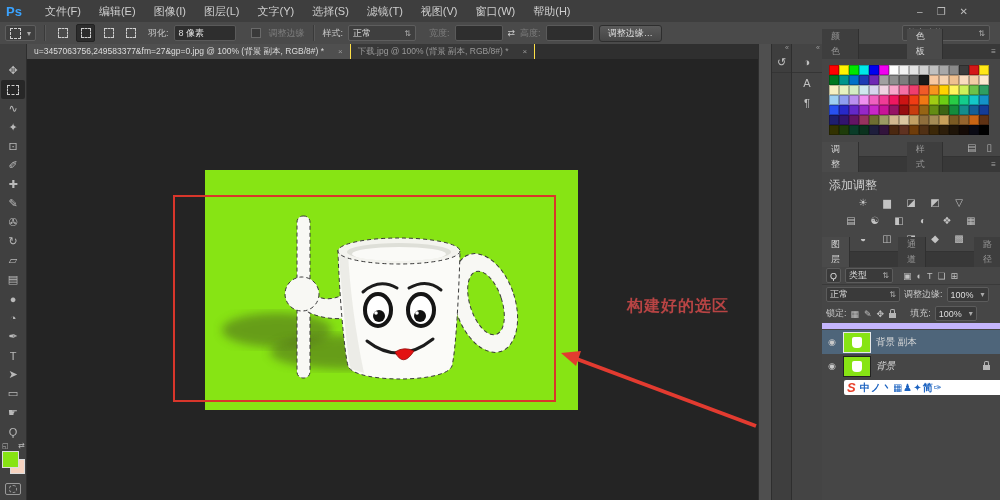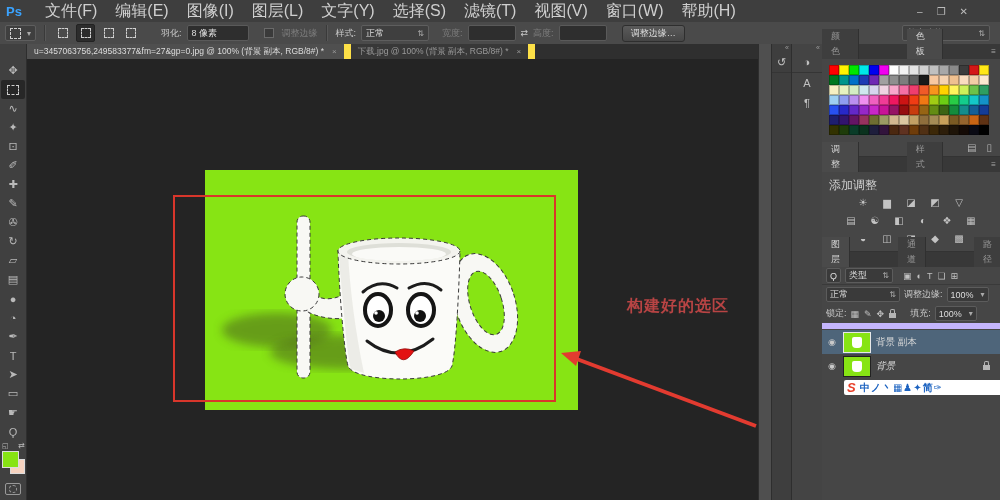--- a/index.html
+++ b/index.html
@@ -3,21 +3,21 @@
 <meta charset="utf-8">
 <style>
   html,body{margin:0;padding:0;background:#2a2a2a;}
   #app{position:relative;width:1000px;height:500px;overflow:hidden;
        font-family:"Liberation Sans","DejaVu Sans",sans-serif;font-size:10px;color:#c8c8c8;
        background:#3c3c3c;user-select:none;}
   
   #menubar{position:absolute;left:0;top:0;width:1000px;height:22px;background:#3e3e3e;
            border-bottom:1px solid #2b2b2b;display:flex;align-items:center;}
   #ps-logo{color:#3aa3ff;font-weight:bold;font-size:13px;margin:0 14px 0 6px;}
-  .menu-item{padding:0 9px;line-height:22px;color:#cfcfcf;font-size:16px;cursor:default;}
+  .menu-item{padding:0 9px;line-height:22px;color:#cfcfcf;font-size:11px;cursor:default;}
   #win-controls{margin-left:auto;display:flex;gap:14px;margin-right:32px;color:#bbb;font-size:10px;}
   #win-controls span{cursor:default;}
   
   #optionsbar{position:absolute;left:0;top:22px;width:1000px;height:22px;background:#4a4a4a;
               border-bottom:1px solid #303030;display:flex;align-items:center;gap:5px;font-size:9px;}
   .obox{background:#2e2e2e;border:1px solid #5a5a5a;border-radius:2px;height:14px;display:flex;
         align-items:center;padding:0 4px;color:#ddd;}
   .oselect{background:#3f3f3f;border:1px solid #5e5e5e;border-radius:2px;height:14px;display:flex;
            align-items:center;padding:0 4px;gap:6px;color:#ddd;}
   .osep{width:1px;height:16px;background:#3a3a3a;border-right:1px solid #585858;margin:0 3px;}
@@ -42,22 +42,22 @@
   #fgbg{position:relative;width:24px;height:30px;margin-top:4px;}
   #fg{position:absolute;left:1px;top:6px;width:15px;height:15px;border:1px solid #dcdcdc;z-index:2;}
   #bg{position:absolute;left:9px;top:14px;width:13px;height:13px;border:1px solid #dcdcdc;}
   #minireset{position:absolute;left:1px;top:-3px;font-size:7px;color:#bbb;}
   #swapicon{position:absolute;right:0;top:-4px;font-size:8px;color:#bbb;}
   #quickmask{width:14px;height:10px;border:1px solid #999;border-radius:2px;margin-top:8px;
              display:flex;align-items:center;justify-content:center;}
   #quickmask i{width:6px;height:6px;border:1px dashed #999;border-radius:50%;}
   
   #tabbar{position:absolute;left:27px;top:0;width:731px;height:15px;background:#2f2f2f;display:flex;}
-  .doc-tab{display:flex;align-items:center;gap:8px;padding:0 7px;font-size:8.5px;background:#383838;
-           color:#9a9a9a;border-right:7px solid #fde047;white-space:nowrap;text-align:right;}
+  .doc-tab{display:flex;align-items:center;gap:14px;padding:0 7px;font-size:8.5px;background:#383838;
+           color:#9a9a9a;border-right:1px solid #fde047;white-space:nowrap;text-align:right;}
   .doc-tab.active{background:#4f4f4f;color:#dddddd;}
   .tab-close{color:#9a9a9a;font-size:8px;}
   
   #canvas{position:absolute;left:27px;top:15px;width:731px;height:441px;background:#242424;overflow:hidden;}
   #doc-image{position:absolute;left:178px;top:111px;width:373px;height:240px;}
   #red-rect{position:absolute;left:146px;top:136px;width:379px;height:203px;border:2px solid #d8362b;}
   #annotation-text{position:absolute;left:600px;top:237px;font-family:"Liberation Serif","DejaVu Serif",serif;
                    font-size:16px;font-weight:bold;color:#b84444;letter-spacing:1px;}
   #arrow-svg{position:absolute;left:0;top:0;pointer-events:none;}
   
@@ -146,42 +146,42 @@
       </div>
     <div class="modebtn on">
         <span class="dashsq"></span>
       </div>
     <div class="modebtn">
         <span class="dashsq"></span>
       </div>
     <div class="modebtn">
         <span class="dashsq"></span>
       </div>
-    <span style="margin-left:17px">羽化:</span>
+    <span style="margin-left:4px">羽化:</span>
     <div class="obox" style="width:52px">
         <span>8 像素</span>
       </div>
     <span class="chk" style="margin-left:10px"></span>
     <span class="dim">调整边缘</span>
     <div class="osep"></div>
     <span>样式:</span>
     <div class="oselect" style="width:58px;justify-content:space-between">
       <span>正常</span>
       <span class="caret">⇅</span>
     </div>
     <span class="dim" style="margin-left:8px">宽度:</span>
     <div class="obox" style="width:38px">
         <span></span>
       </div>
     <span>⇄</span>
     <span class="dim">高度:</span>
     <div class="obox" style="width:38px">
         <span></span>
       </div>
-    <div class="obtn" style="margin-left:10px">
+    <div class="obtn" style="margin-left:0">
         <span>调整边缘…</span>
       </div>
     <div class="oselect" style="margin-left:auto;margin-right:10px;width:78px;justify-content:space-between">
       <span>基本功能</span>
       <span class="caret">⇅</span>
     </div>
   </div>
 
   <div id="content">
 

